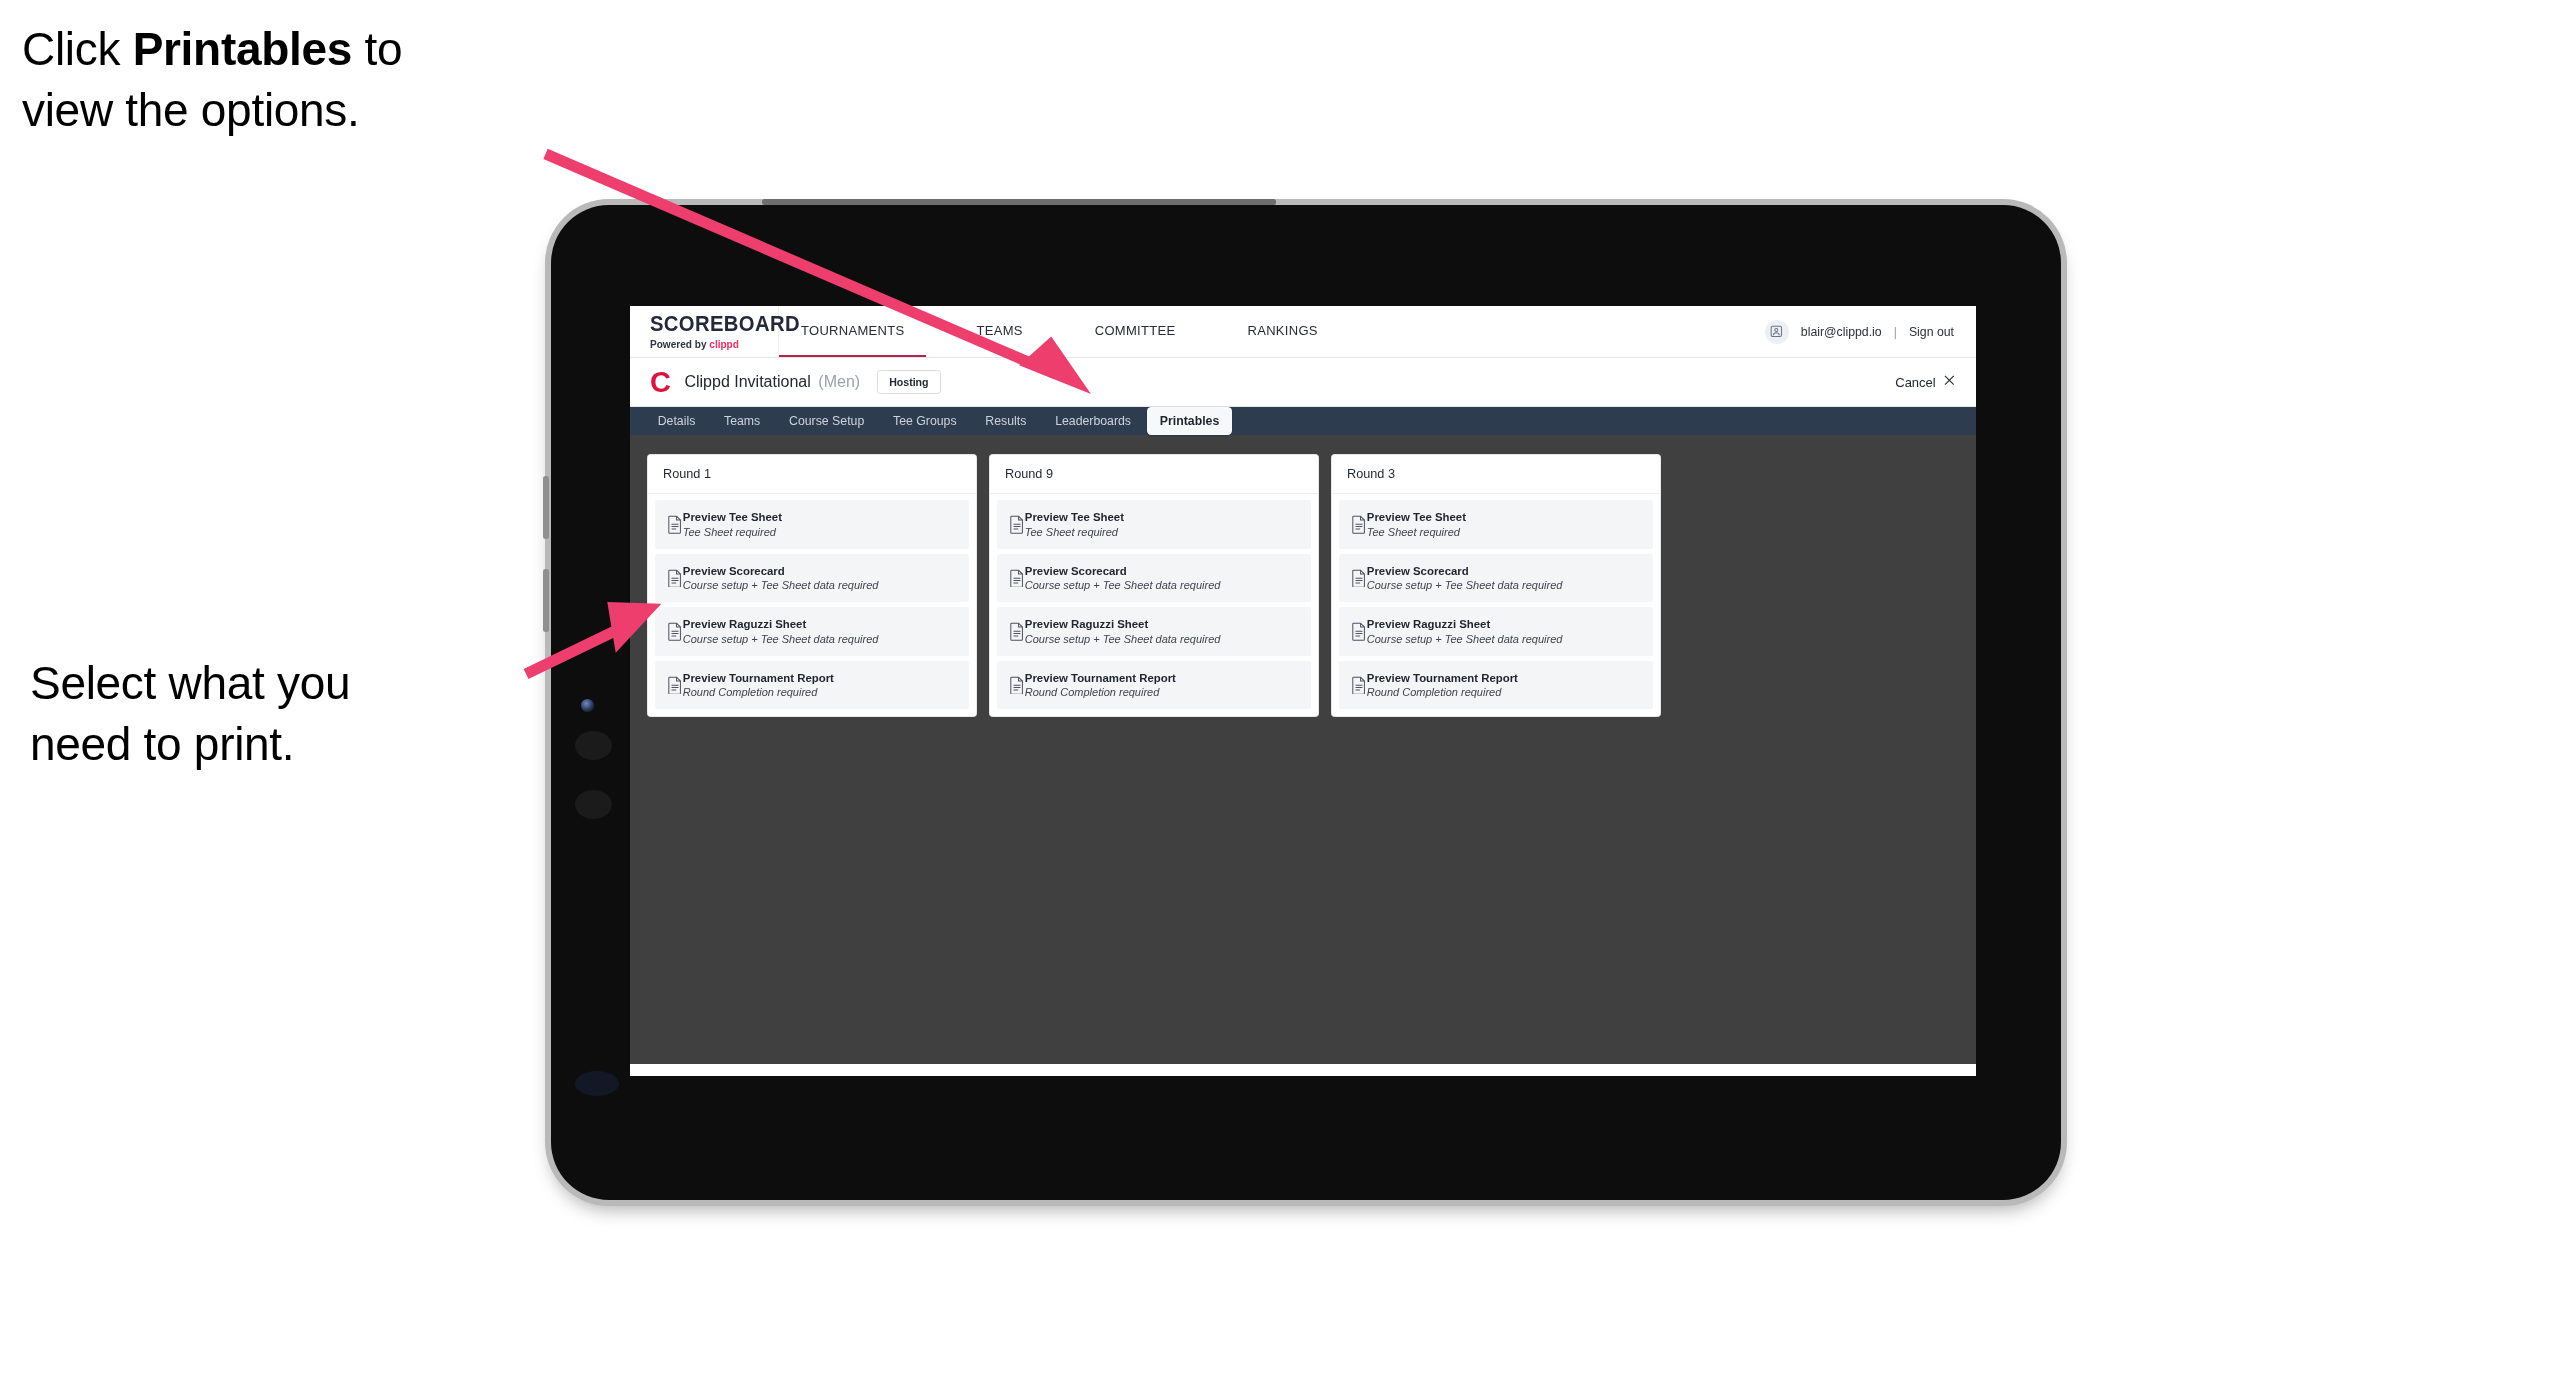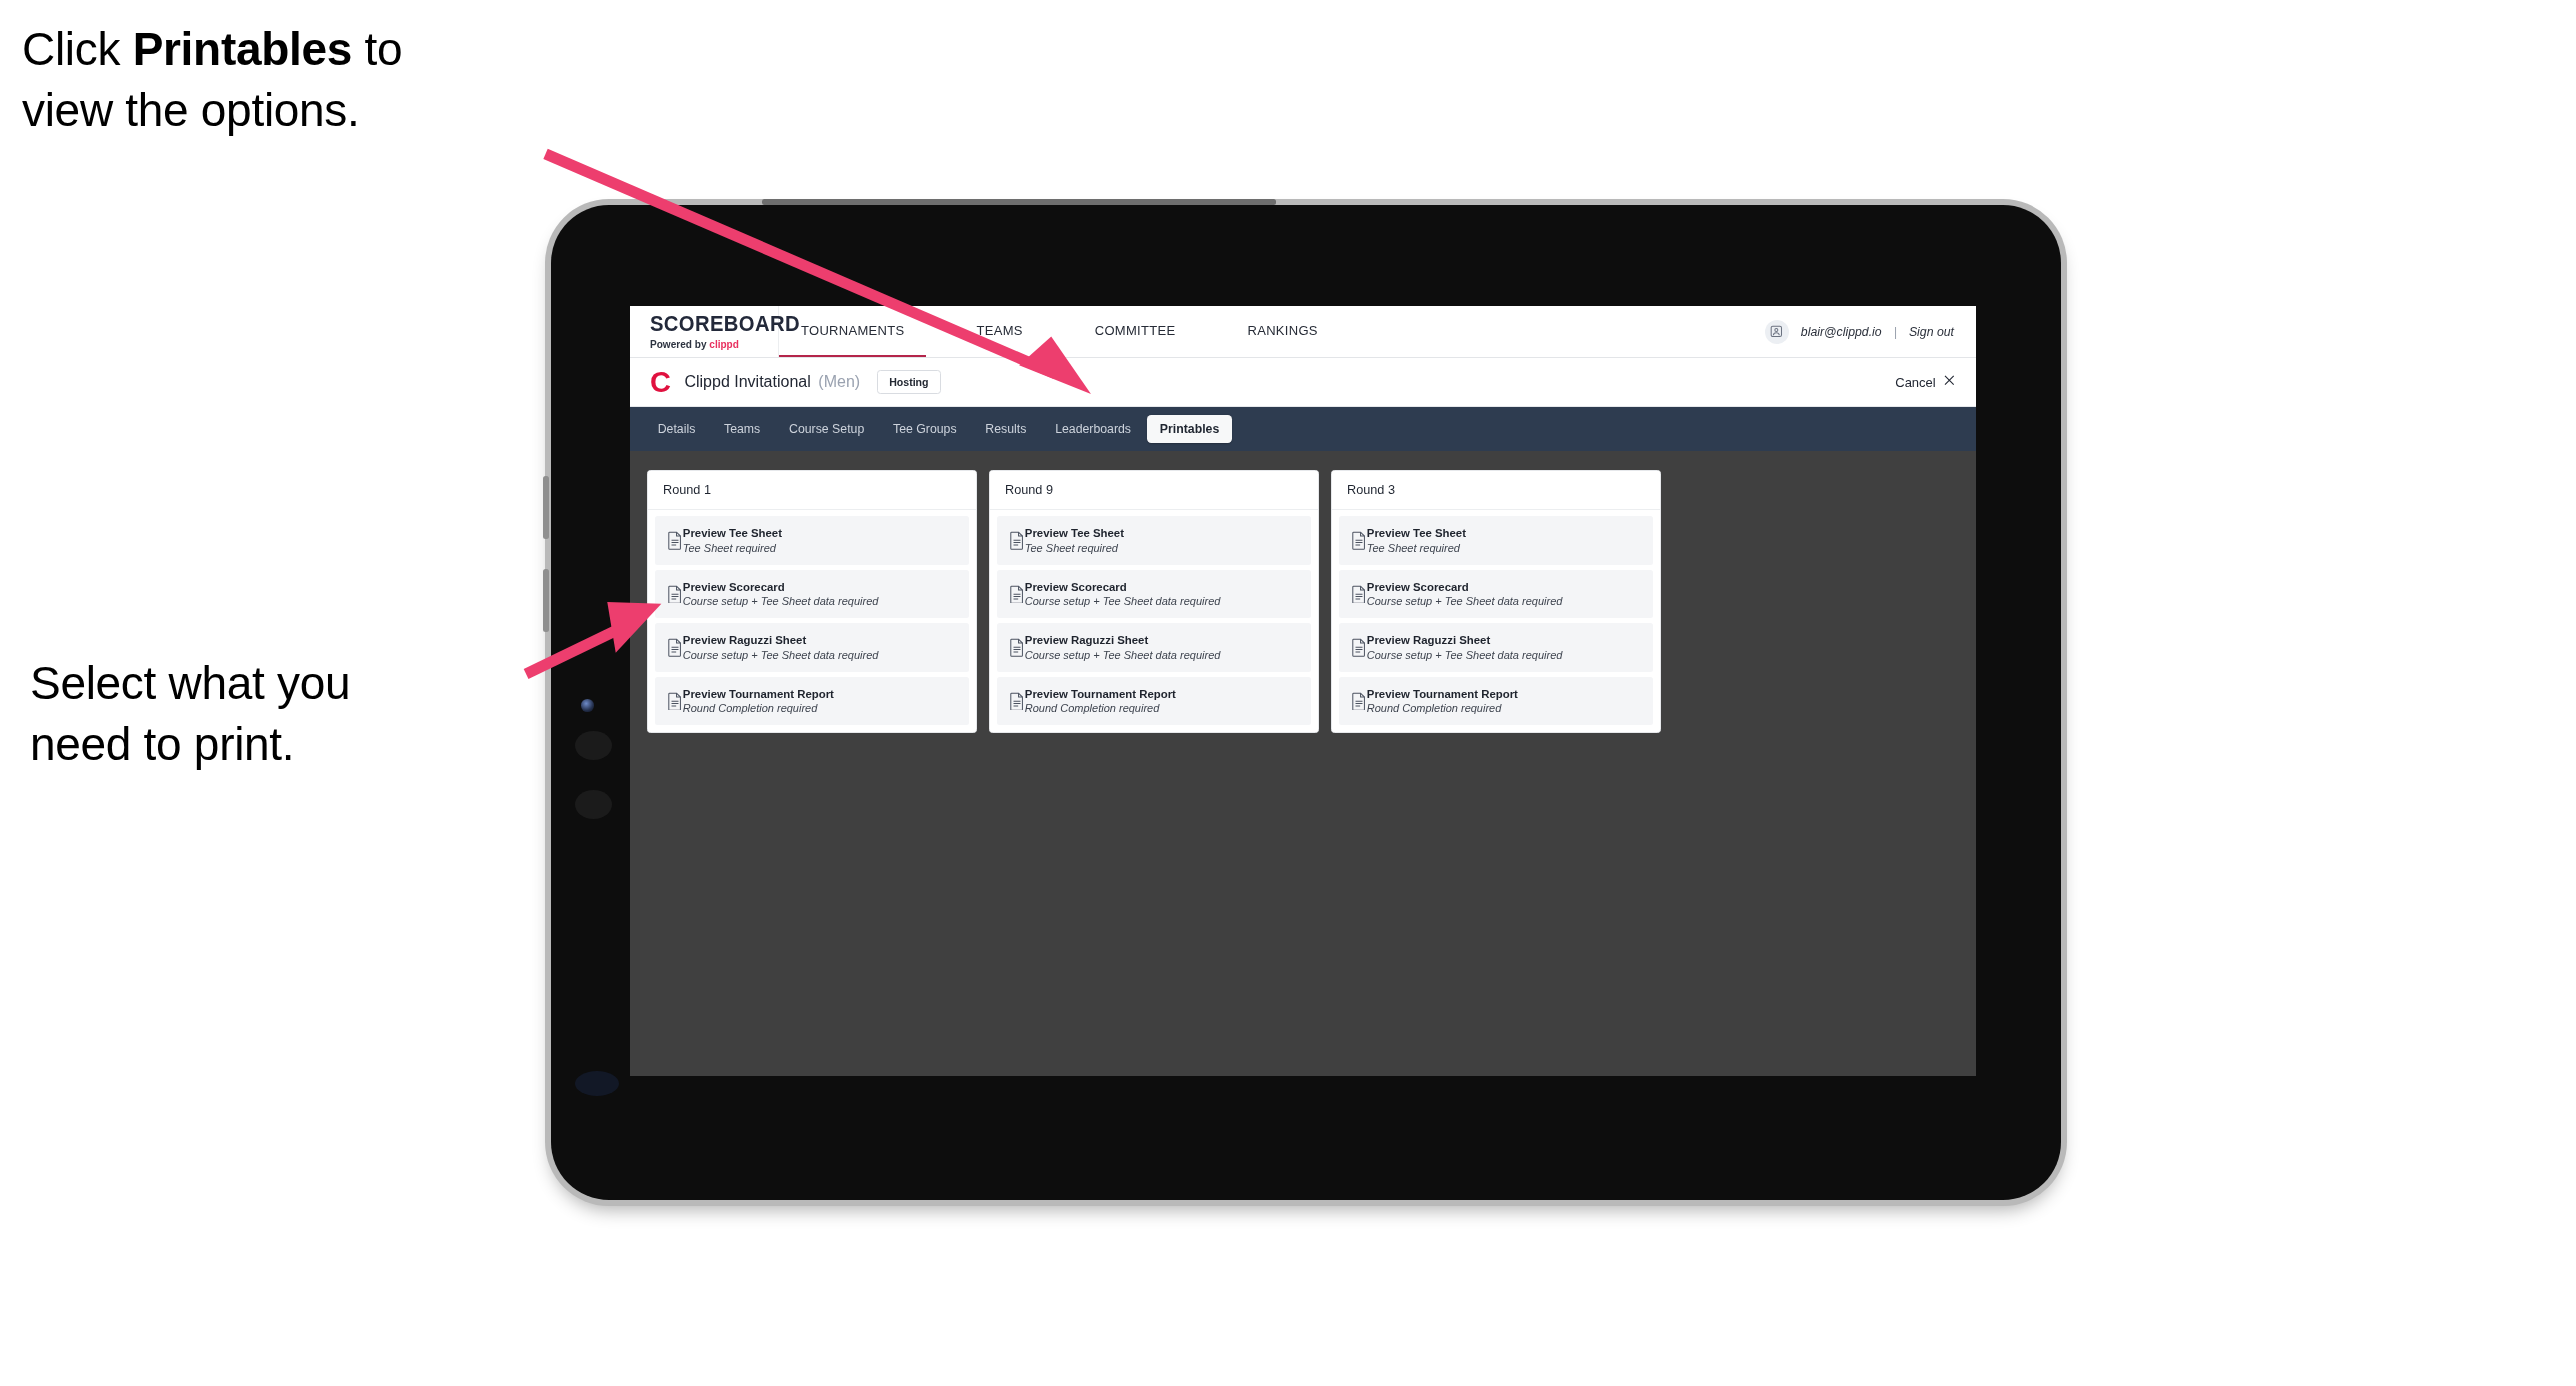--- a/index.html
+++ b/index.html
@@ -94,21 +94,21 @@
   .topnav-item {
     display:flex; align-items:center; padding: 0 22px;
     font-size: 13px; color:#262b36; letter-spacing:0.3px;
     border-bottom: 2.5px solid transparent;
     cursor: pointer; white-space: nowrap;
   }
   .topnav-item.active { border-bottom-color:#b4254a; }
   #topbar-spacer { flex: 1; }
   #user-block {
     display:flex; align-items:center; gap:12px; padding-right: 22px;
-    font-size: 12.3px; color:#2b303b;font-style:italic;
+    font-size: 12.3px; color:#2b303b;
   }
   #avatar {
     width: 24px; height:24px; border-radius:50%;
     background:#eceff3; display:flex; align-items:center; justify-content:center;
   }
   #avatar svg { display:block; }
   .sep { color:#9aa1ad; }
   #signout { cursor:pointer; }
 
   
@@ -132,21 +132,21 @@
   #tourbar-spacer { flex:1; }
   #cancel-btn {
     display:flex; align-items:center; gap:7.6px;
     font-size: 13px; color:#222733; cursor:pointer;
   }
   #cancel-x { font-size: 14.4px; line-height:1; }
 
   
   #subnav {
     display:flex; align-items:center; gap:3.4px;
-    height: 44px; padding: 4px 15px;
+    height: 28px; padding: 4px 15px;
     background:#2e3c50;
   }
   .subnav-item {
     padding: 6.8px 12.7px; border-radius: 4.2px;
     font-size: 12.3px; color:#cdd3dc; cursor:pointer; white-space:nowrap;
   }
   .subnav-item.active {
     background:#f7f8f9; color:#1f2530; font-weight: 700;
     box-shadow: 0 0.8px 1.7px rgba(0,0,0,.22);
   }

